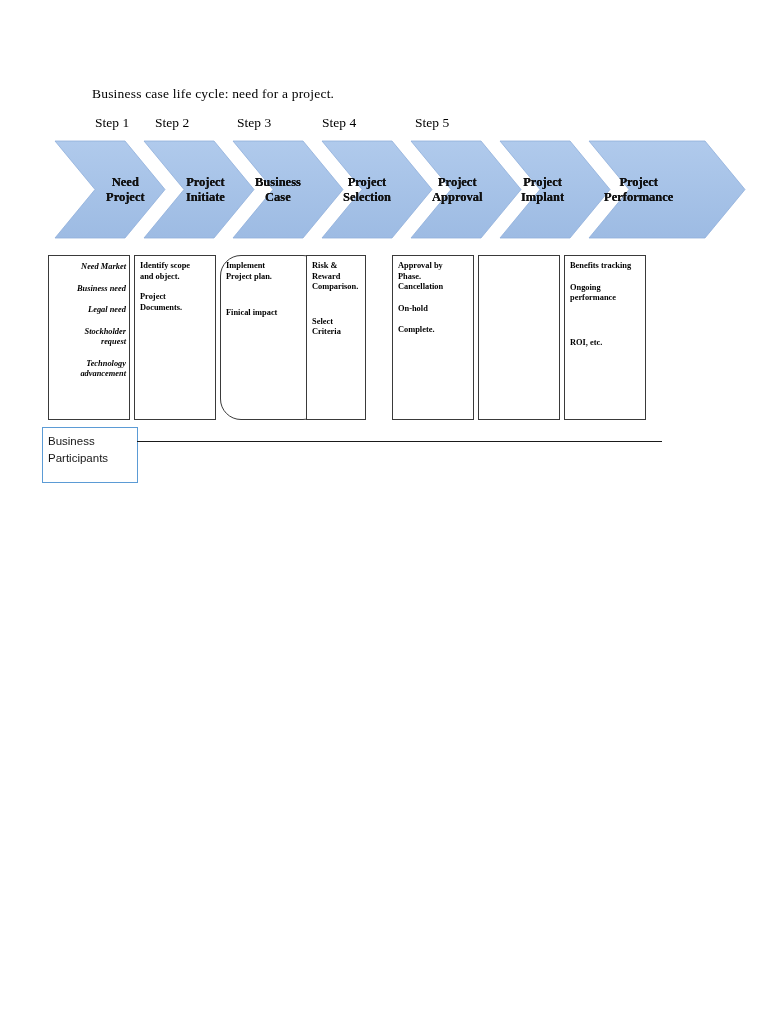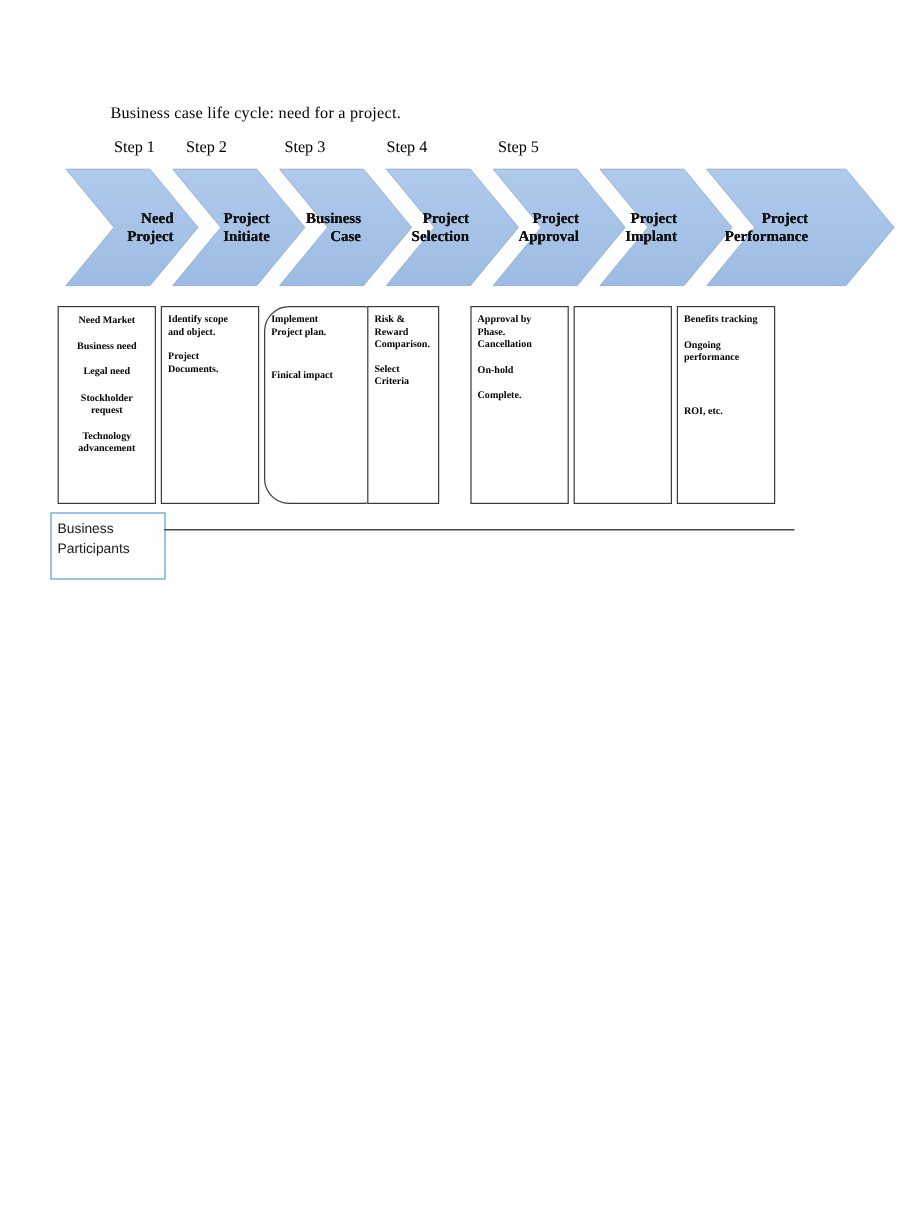--- a/index.html
+++ b/index.html
@@ -55,21 +55,21 @@
   }
   #chevron-band svg { display: block; }
 
   .chevron-label {
     position: absolute;
     font-family: "Liberation Serif", serif;
     font-weight: bold;
     font-size: 12.5px;
     line-height: 15px;
     color: #111111;
-    text-align: right;
+    text-align: center;
     white-space: pre-line;
     text-shadow: 0 0 0.4px #000;
   }
 
   
   .detail-box {
     position: absolute;
     top: 255px;
     height: 165px;
     box-sizing: border-box;
@@ -82,21 +82,21 @@
   }
   .detail-box .line {
     font-family: "Liberation Serif", serif;
     font-weight: bold;
     font-size: 8.4px;
     line-height: 10.5px;
     color: #000000;
     white-space: pre-line;
   }
   .detail-box.centered .box-inner { padding: 6px 3px 0 3px; }
-  .detail-box.centered .line { text-align: center; }
+  .detail-box.centered .line { text-align: right; font-style: italic; }
   .detail-box.left .line { text-align: left; }
 
   
   #participants-box {
     position: absolute;
     left: 42px;
     top: 427px;
     width: 96px;
     height: 56px;
     box-sizing: border-box;
@@ -194,21 +194,21 @@
         <div class="box-inner">
           <div class="line">Implement
 Project plan.</div>
           <div class="line" style="margin-top: 26px;">Finical impact</div>
         </div>
       </div>
       <div class="detail-box left" style="left: 306px; width: 60px;">
         <div class="box-inner">
           <div class="line">Risk &amp; Reward
 Comparison.</div>
-          <div class="line" style="margin-top: 10px;">Select Criteria</div>
+          <div class="line" style="margin-top: 24px;">Select Criteria</div>
         </div>
       </div>
       <div class="detail-box left" style="left: 392px; width: 82px;">
         <div class="box-inner">
           <div class="line">Approval by
 Phase.</div>
           <div class="line" style="">Cancellation</div>
           <div class="line" style="margin-top: 11px;">On-hold</div>
           <div class="line" style="margin-top: 11px;">Complete.</div>
         </div>

